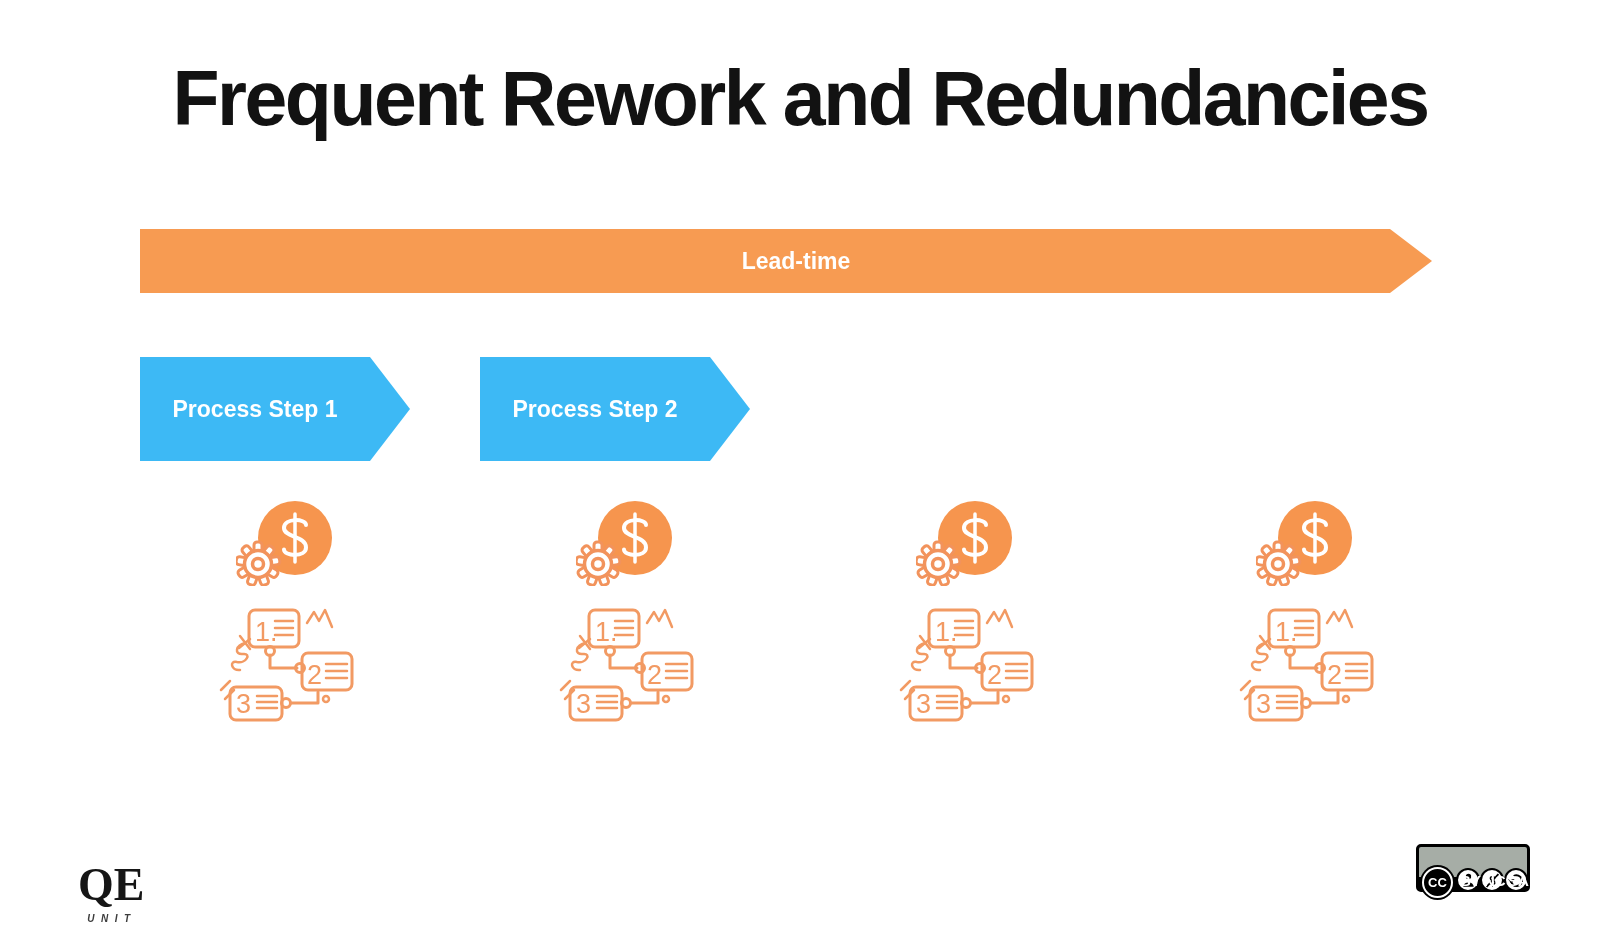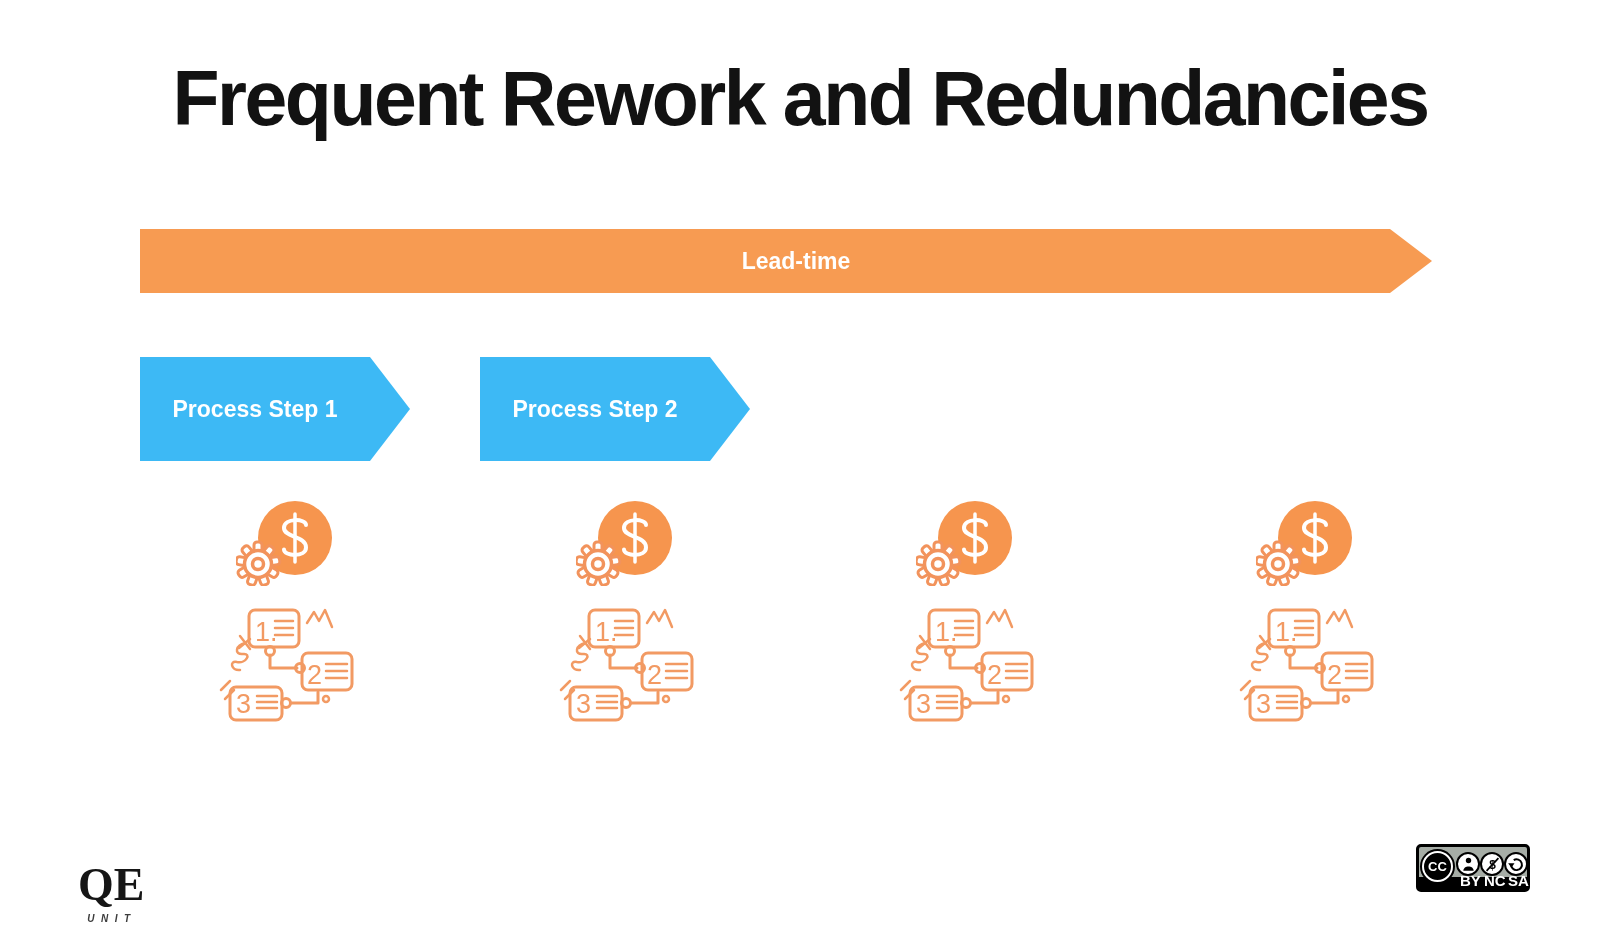--- a/index.html
+++ b/index.html
@@ -39,21 +39,21 @@
   .qe-sub{font-size:10px;font-weight:bold;letter-spacing:6.5px;color:#3c3c3c;margin-top:5px;padding-left:4px;font-style:italic;}
   
   .cc-badge{
     position:absolute;left:1416px;top:844px;width:114px;height:48px;box-sizing:border-box;
     background:#A6ADA6;border:3px solid #000;border-radius:5px;
   }
   .cc-strip{position:absolute;left:0;right:0;bottom:0;height:12px;background:#000;}
   .cc-lbl{position:absolute;bottom:0;font-size:15px;font-weight:bold;color:#fff;font-family:"Liberation Sans",sans-serif;}
   .lbl-by{left:41px}.lbl-nc{left:65px}.lbl-sa{left:89px}
   .cc-circle{
-    position:absolute;border-radius:50%;display:flex;align-items:center;justify-content:center;box-sizing:border-box;
+    position:absolute;border-radius:50%;display:flex;align-items:center;justify-content:center;box-sizing:border-box;margin-top:16px;
   }
   .cc-cc{left:3px;top:4px;width:31px;height:31px;background:#000;color:#fff;font-size:13px;font-weight:bold;border:2px solid #fff;box-shadow:0 0 0 2px #000;}
   .cc-small{width:24px;height:24px;background:#fff;border:2.5px solid #000;top:5px;}
   .cc-by{left:37px}.cc-nc{left:61px}.cc-sa{left:85px}
   .hidden-defs{position:absolute;width:0;height:0;overflow:hidden;}
 </style>
 </head>
 <body>
 
 <svg class="hidden-defs" aria-hidden="true">

